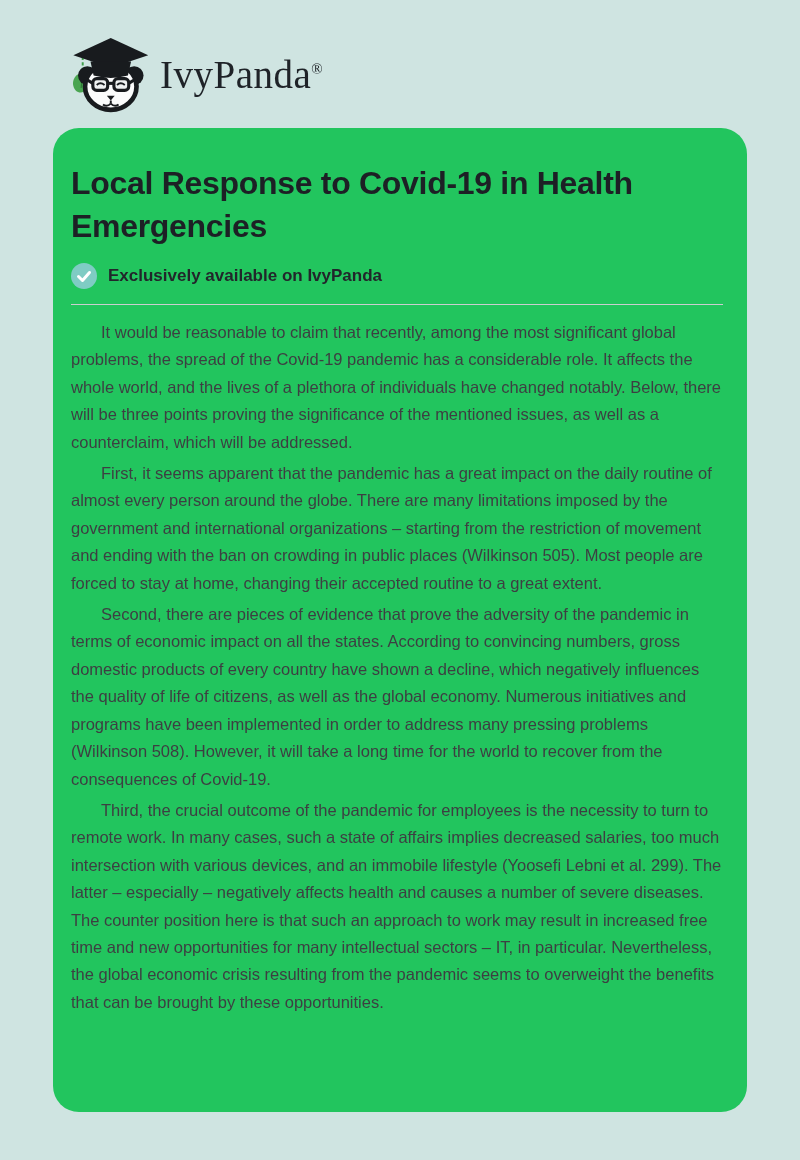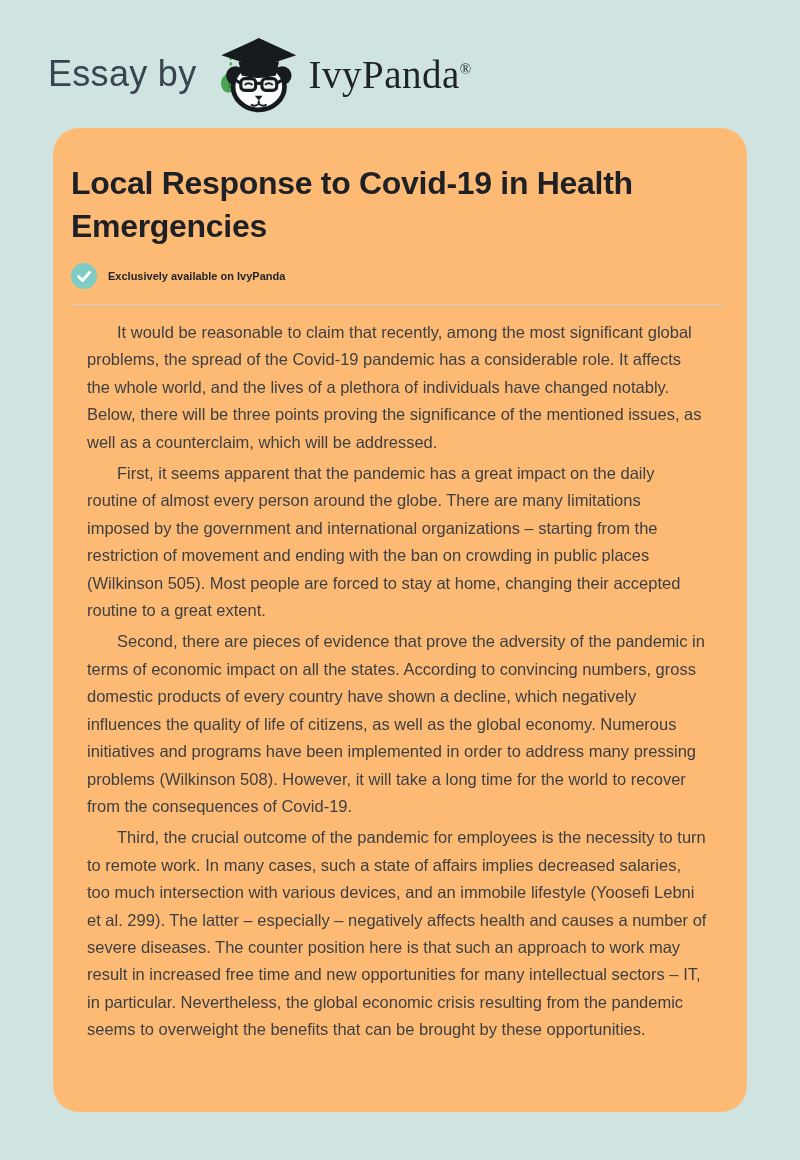--- a/index.html
+++ b/index.html
@@ -19,46 +19,45 @@
   .logo { margin: 0 6px 0 18px; display: inline-flex; align-items: center; }
   .brand {
     font-family: "Liberation Serif", serif;
     font-weight: 400; font-size: 39px; color: #1f2328;
     letter-spacing: 0.5px; white-space: nowrap;
   }
   .reg { font-size: 15px; font-family: "Liberation Serif", serif; }
   .card {
     width: 694px; height: 984px; box-sizing: border-box;
     margin: 6px auto 0;
-    background: #fdba74; border-radius: 26px;
+    background: #22c55e; border-radius: 26px;
     padding: 34px 24px 28px 18px;
     overflow: hidden;
   }
   .title {
     margin: 0; font-size: 32px; line-height: 43px;
     font-weight: 700; color: #1d2025; letter-spacing: -0.3px;
   }
   .badge-row { display: flex; align-items: center; gap: 11px; margin-top: 15px; }
   .check { display: inline-flex; flex: 0 0 auto; }
-  .badge-text { font-size: 11px; font-weight: 700; color: #22262b; }
+  .badge-text { font-size: 17px; font-weight: 700; color: #22262b; }
   .divider { border: none; border-top: 1px solid #cbcecf; margin: 15px 0 0; }
   .essay-body p {
-    margin: 4px 16px 0;
+    margin: 4px 0 0;
     font-size: 16.5px; line-height: 27.4px;
     color: #3d3f42; text-indent: 30px;
   }
   .essay-body p:first-child { margin-top: 14px; }
 </style>
 </head>
 <body>
 
 <div class="page">
 
   <header class="header">
-    <span class="essay-by">Essay by</span>
 
     <span class="logo">
       <svg viewBox="0 0 110 100" width="88" height="78" aria-hidden="true">
 
         <line x1="20" y1="28" x2="20" y2="52" stroke="#3f9e4b" stroke-width="2.5" stroke-dasharray="4 3"></line>
 
         <path d="M20 48 C8 50 4 63 11 71 C19 78 29 70 27 55 Z" fill="#4aa551"></path>
         <path d="M20 50 L18 68" stroke="#2e7d36" stroke-width="1.5" fill="none"></path>
 
         <circle cx="26" cy="52" r="12" fill="#181b1e"></circle>

